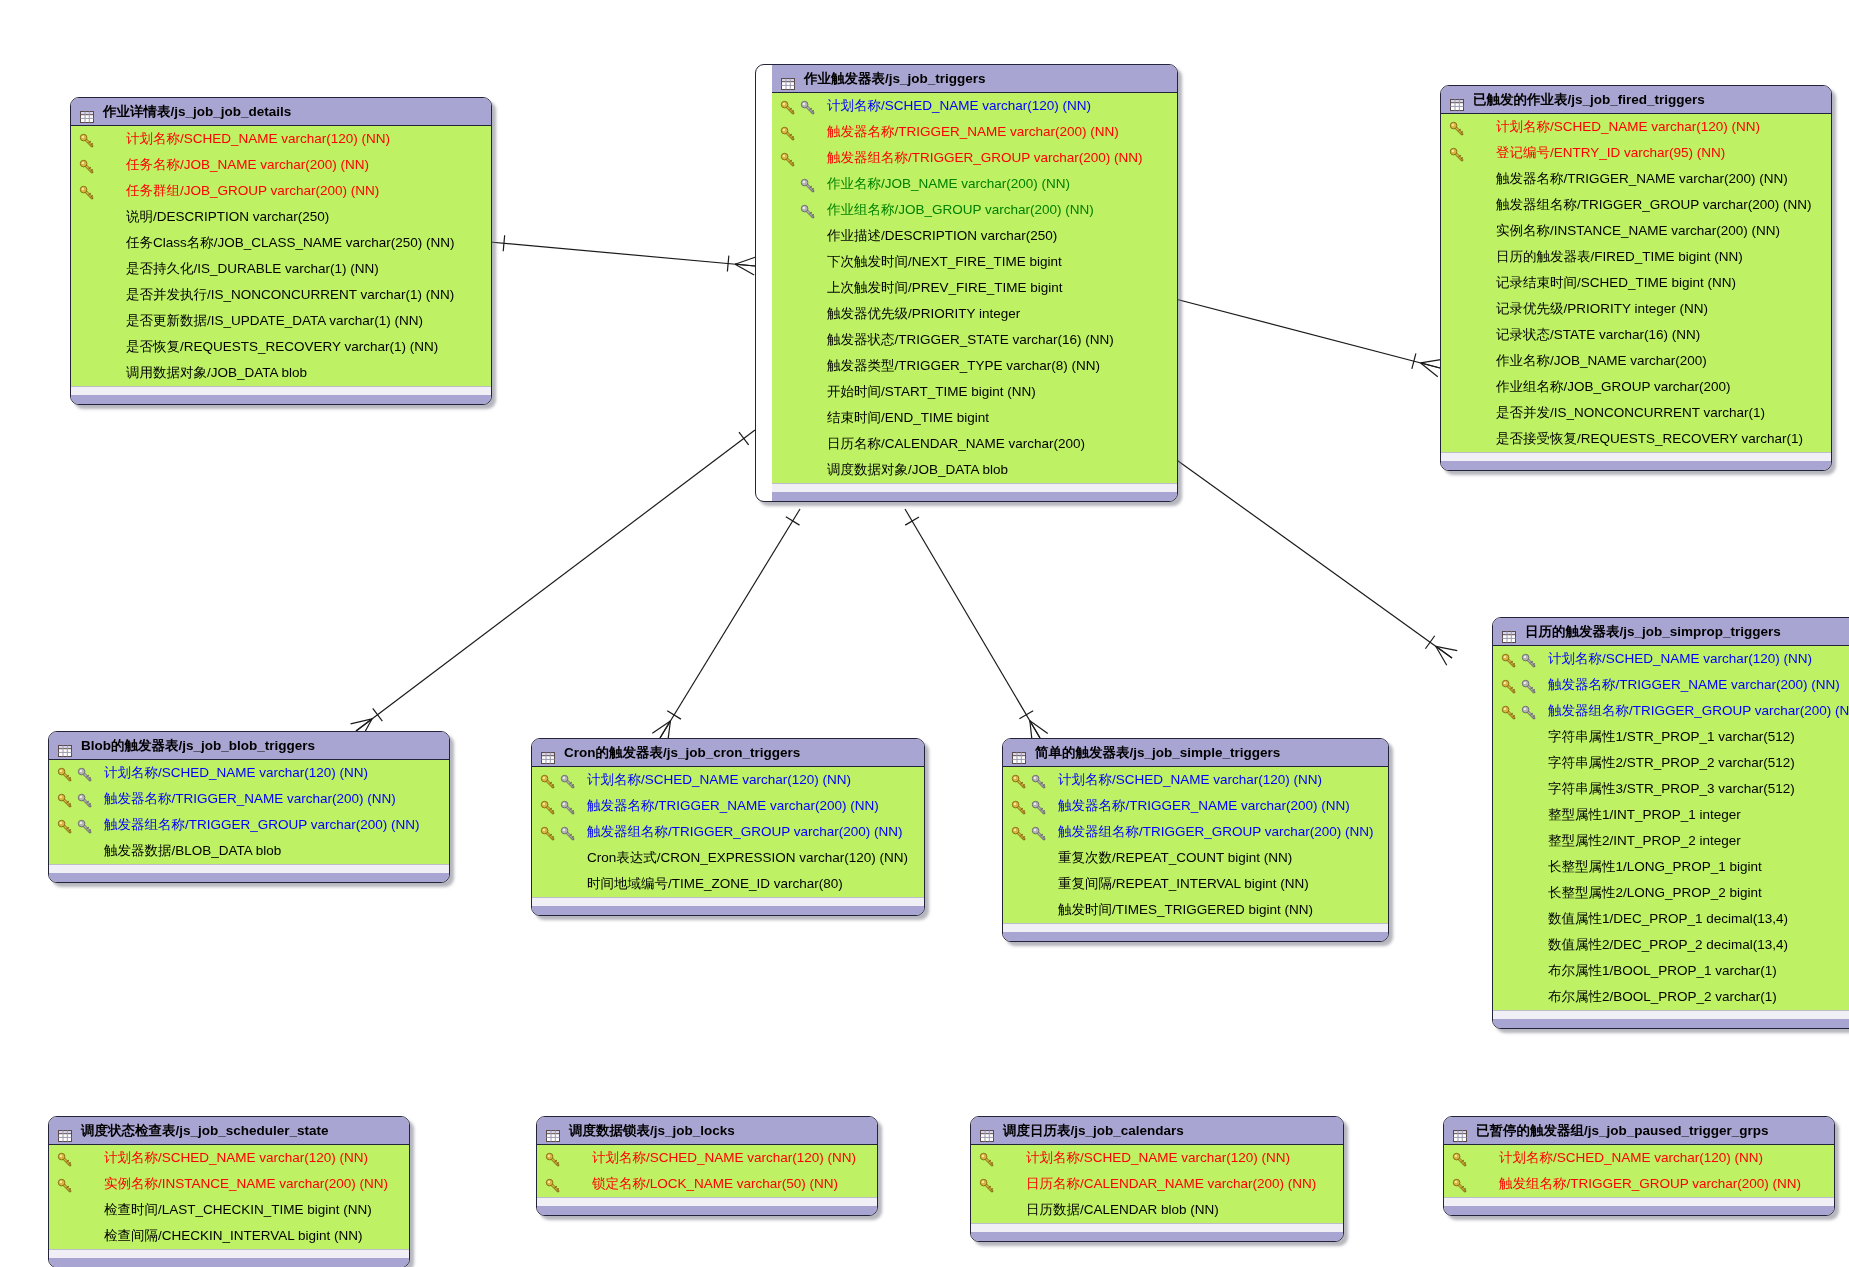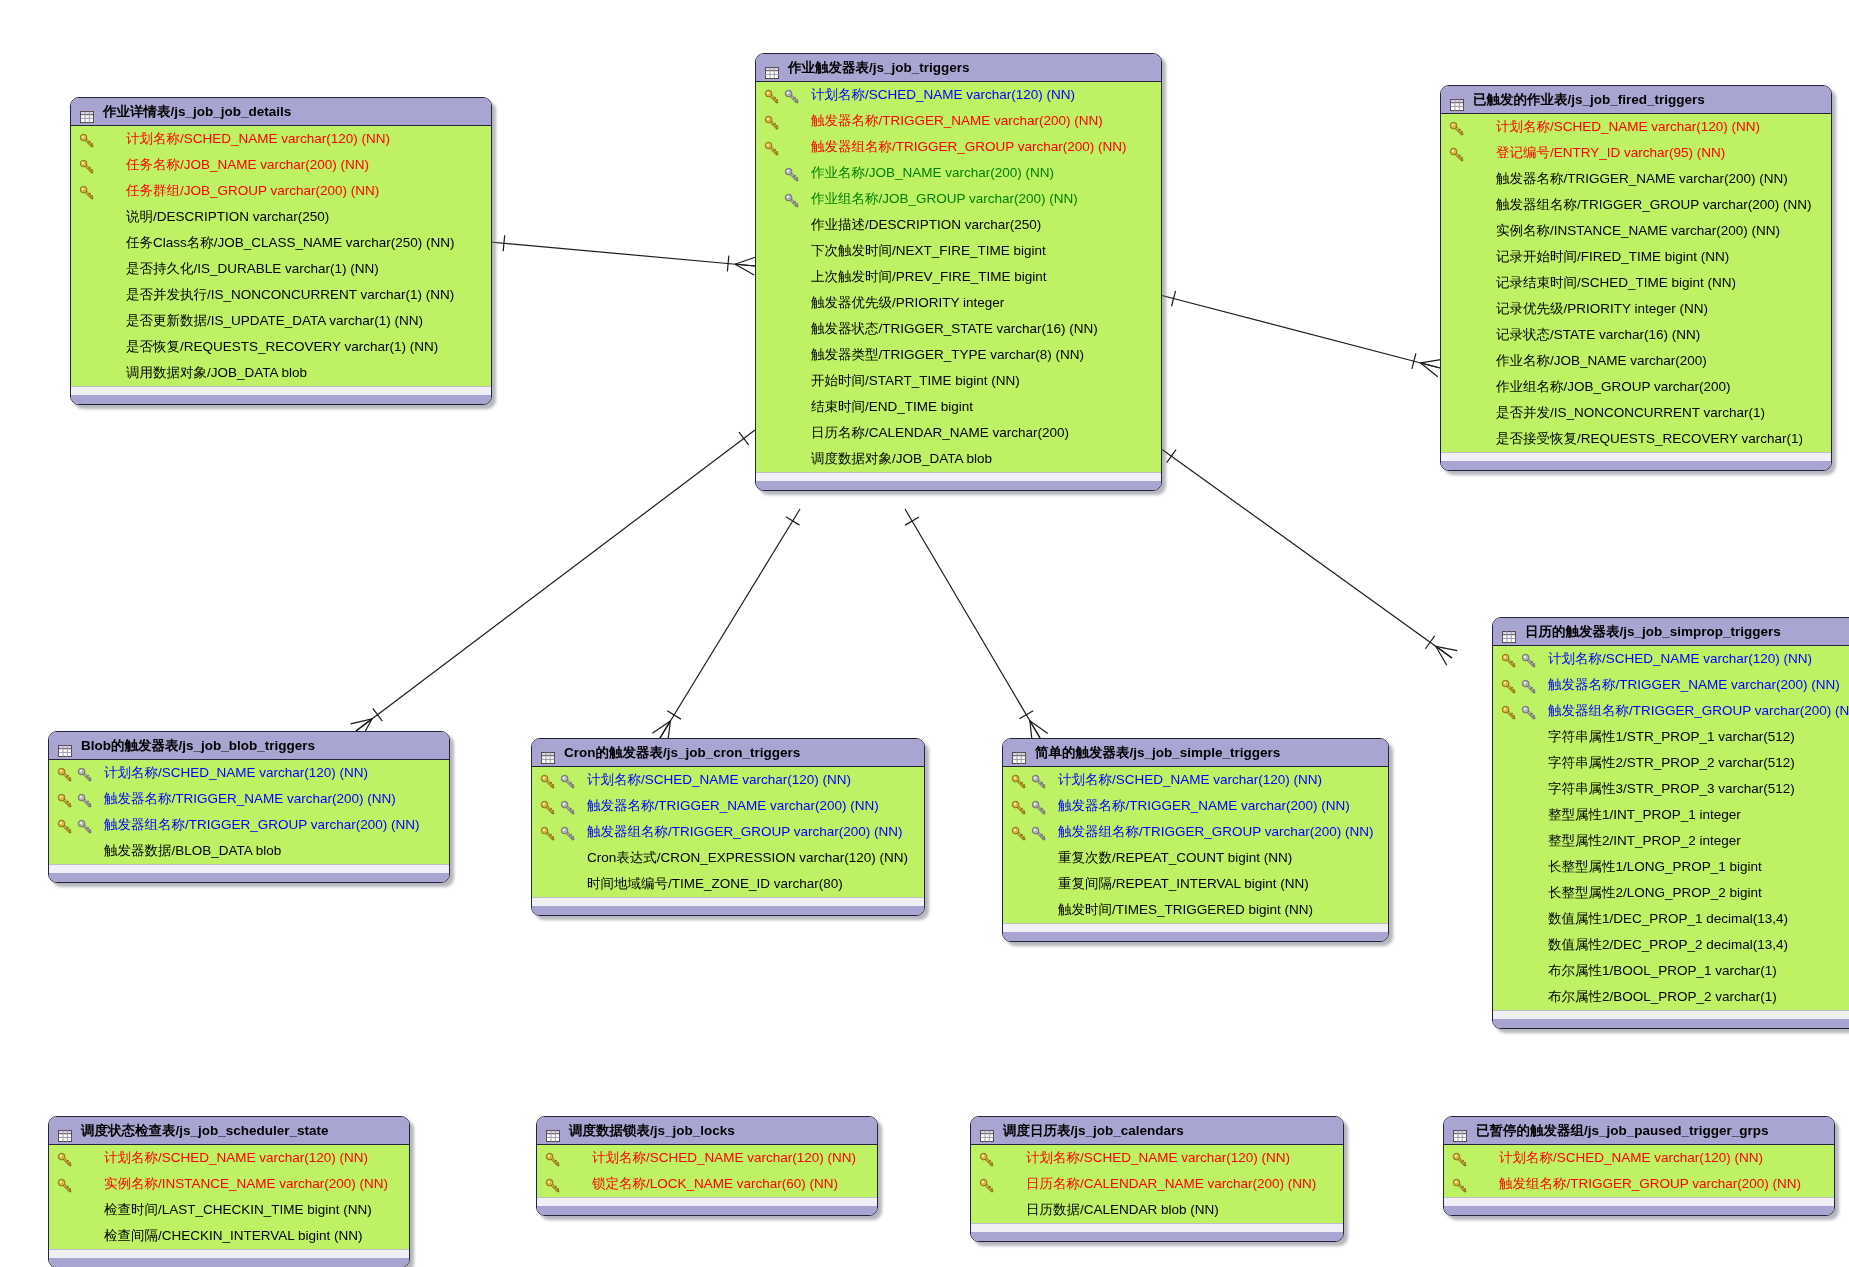--- a/index.html
+++ b/index.html
@@ -127,21 +127,21 @@
         <div class="field-row"><span class="c-black">任务Class名称/JOB_CLASS_NAME varchar(250) (NN)</span></div>
         <div class="field-row"><span class="c-black">是否持久化/IS_DURABLE varchar(1) (NN)</span></div>
         <div class="field-row"><span class="c-black">是否并发执行/IS_NONCONCURRENT varchar(1) (NN)</span></div>
         <div class="field-row"><span class="c-black">是否更新数据/IS_UPDATE_DATA varchar(1) (NN)</span></div>
         <div class="field-row"><span class="c-black">是否恢复/REQUESTS_RECOVERY varchar(1) (NN)</span></div>
         <div class="field-row"><span class="c-black">调用数据对象/JOB_DATA blob</span></div>
       </div>
       <div class="tbl-foot"></div>
       <div class="tbl-footbar"></div>
     </div>
-    <div class="erd-table" style="left: 755px; top: 53px; width: 405px;">
+    <div class="erd-table" style="left: 755px; top: 64px; width: 405px; padding-left: 16px;">
       <div class="tbl-header"><span class="hdr-icon"><svg width="14" height="12" viewBox="0 0 14 12">
             <rect x="0.5" y="0.5" width="13" height="11" fill="#ffffff" stroke="#5a4a4a"></rect>
             <rect x="0.5" y="0.5" width="13" height="3.2" fill="#d8d6ea" stroke="#5a4a4a"></rect>
             <line x1="5" y1="0.5" x2="5" y2="11.5" stroke="#9a9aae"></line>
             <line x1="9.3" y1="0.5" x2="9.3" y2="11.5" stroke="#9a9aae"></line>
             <line x1="0.5" y1="7.4" x2="13.5" y2="7.4" stroke="#9a9aae"></line>
           </svg></span><span>作业触发器表/js_job_triggers</span></div>
       <div class="tbl-body">
         <div class="field-row"><span class="key1"><svg width="15" height="15" viewBox="0 0 15 15">
               <line x1="6.6" y1="6.6" x2="13" y2="13" stroke="#8a6f16" stroke-width="2.8" stroke-linecap="round"></line>
@@ -225,21 +225,21 @@
               <line x1="6.6" y1="6.6" x2="13" y2="13" stroke="#8a6f16" stroke-width="2.8" stroke-linecap="round"></line>
               <line x1="6.6" y1="6.6" x2="12.6" y2="12.6" stroke="#d9b63d" stroke-width="1.4" stroke-linecap="round"></line>
               <line x1="9.9" y1="9.9" x2="11.3" y2="8.5" stroke="#8a6f16" stroke-width="1.3" stroke-linecap="round"></line>
               <line x1="12" y1="12" x2="13.4" y2="10.6" stroke="#8a6f16" stroke-width="1.3" stroke-linecap="round"></line>
               <circle cx="4.6" cy="4.6" r="3.3" fill="#d9b63d" stroke="#8a6f16" stroke-width="1"></circle>
               <circle cx="3.9" cy="3.9" r="1.2" fill="#f6e9a9"></circle>
             </svg></span><span class="c-red">登记编号/ENTRY_ID varchar(95) (NN)</span></div>
         <div class="field-row"><span class="c-black">触发器名称/TRIGGER_NAME varchar(200) (NN)</span></div>
         <div class="field-row"><span class="c-black">触发器组名称/TRIGGER_GROUP varchar(200) (NN)</span></div>
         <div class="field-row"><span class="c-black">实例名称/INSTANCE_NAME varchar(200) (NN)</span></div>
-        <div class="field-row"><span class="c-black">记录开始时间/FIRED_TIME bigint (NN)</span></div>
+        <div class="field-row"><span class="c-black">日历的触发器表/FIRED_TIME bigint (NN)</span></div>
         <div class="field-row"><span class="c-black">记录结束时间/SCHED_TIME bigint (NN)</span></div>
         <div class="field-row"><span class="c-black">记录优先级/PRIORITY integer (NN)</span></div>
         <div class="field-row"><span class="c-black">记录状态/STATE varchar(16) (NN)</span></div>
         <div class="field-row"><span class="c-black">作业名称/JOB_NAME varchar(200)</span></div>
         <div class="field-row"><span class="c-black">作业组名称/JOB_GROUP varchar(200)</span></div>
         <div class="field-row"><span class="c-black">是否并发/IS_NONCONCURRENT varchar(1)</span></div>
         <div class="field-row"><span class="c-black">是否接受恢复/REQUESTS_RECOVERY varchar(1)</span></div>
       </div>
       <div class="tbl-foot"></div>
       <div class="tbl-footbar"></div>
@@ -541,21 +541,21 @@
               <circle cx="4.6" cy="4.6" r="3.3" fill="#d9b63d" stroke="#8a6f16" stroke-width="1"></circle>
               <circle cx="3.9" cy="3.9" r="1.2" fill="#f6e9a9"></circle>
             </svg></span><span class="c-red">计划名称/SCHED_NAME varchar(120) (NN)</span></div>
         <div class="field-row"><span class="key1"><svg width="15" height="15" viewBox="0 0 15 15">
               <line x1="6.6" y1="6.6" x2="13" y2="13" stroke="#8a6f16" stroke-width="2.8" stroke-linecap="round"></line>
               <line x1="6.6" y1="6.6" x2="12.6" y2="12.6" stroke="#d9b63d" stroke-width="1.4" stroke-linecap="round"></line>
               <line x1="9.9" y1="9.9" x2="11.3" y2="8.5" stroke="#8a6f16" stroke-width="1.3" stroke-linecap="round"></line>
               <line x1="12" y1="12" x2="13.4" y2="10.6" stroke="#8a6f16" stroke-width="1.3" stroke-linecap="round"></line>
               <circle cx="4.6" cy="4.6" r="3.3" fill="#d9b63d" stroke="#8a6f16" stroke-width="1"></circle>
               <circle cx="3.9" cy="3.9" r="1.2" fill="#f6e9a9"></circle>
-            </svg></span><span class="c-red">锁定名称/LOCK_NAME varchar(60) (NN)</span></div>
+            </svg></span><span class="c-red">锁定名称/LOCK_NAME varchar(50) (NN)</span></div>
       </div>
       <div class="tbl-foot"></div>
       <div class="tbl-footbar"></div>
     </div>
     <div class="erd-table" style="left: 970px; top: 1116px; width: 372px;">
       <div class="tbl-header"><span class="hdr-icon"><svg width="14" height="12" viewBox="0 0 14 12">
             <rect x="0.5" y="0.5" width="13" height="11" fill="#ffffff" stroke="#5a4a4a"></rect>
             <rect x="0.5" y="0.5" width="13" height="3.2" fill="#d8d6ea" stroke="#5a4a4a"></rect>
             <line x1="5" y1="0.5" x2="5" y2="11.5" stroke="#9a9aae"></line>
             <line x1="9.3" y1="0.5" x2="9.3" y2="11.5" stroke="#9a9aae"></line>

